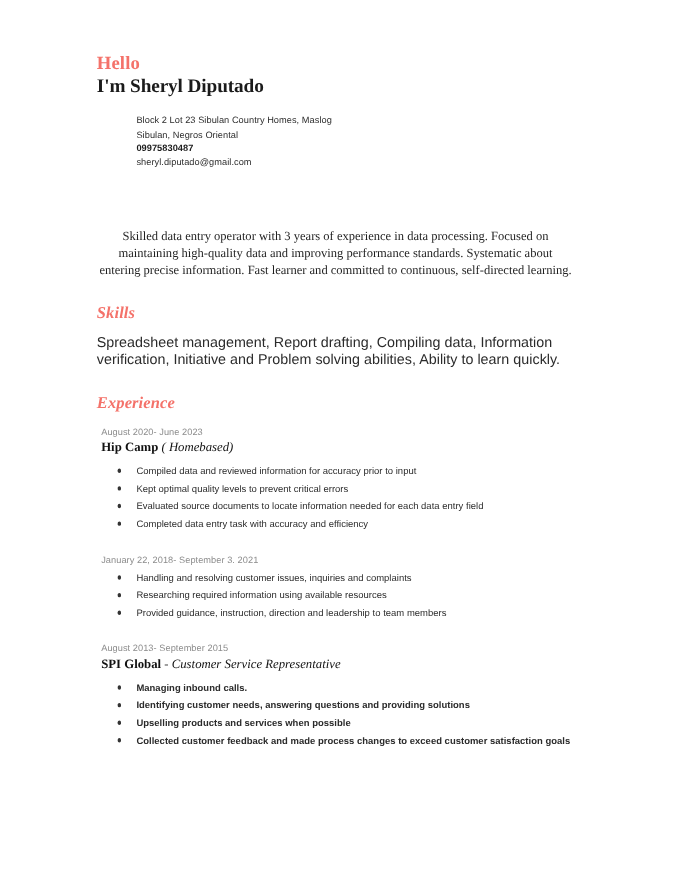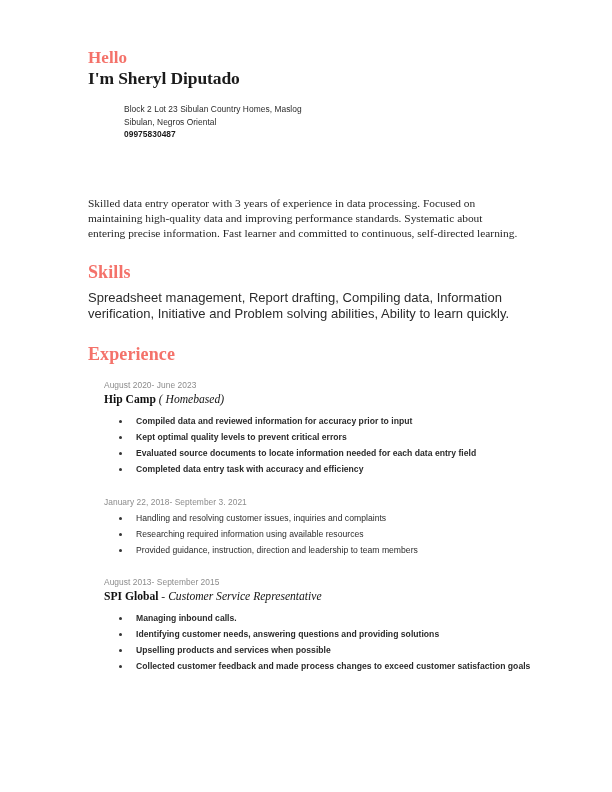--- a/index.html
+++ b/index.html
@@ -60,46 +60,47 @@
   }
 
   
   .summary {
     margin: 55px 0 0 0;
     width: 434px;
     color: #1f1f1f;
     font-family: "Liberation Serif", serif;
     font-size: 11.4px;
     line-height: 15.2px;
-    text-align: left;
+    text-align: center;
   }
 
   
   .section-title {
     color: #f4726a;
     font-family: "Liberation Serif", serif;
     font-weight: bold;
-    font-size: 18px;
+    font-size: 15px;
     line-height: 18px;
     letter-spacing: 0.1px;
+    font-style: italic;
   }
   .skills-title { margin: 22px 0 9px 0; }
   .experience-title { margin: 23px 0 10px 0; }
 
   
   .skills-body {
     width: 438px;
     color: #2b2b2b;
     font-size: 13px;
     line-height: 16px;
     letter-spacing: 0.02px;
   }
 
   
-  .job { margin: 16px; }
+  .job { margin: 4px; }
   .job-2 { margin-top: 19px; }
   .job-3 { margin-top: 18px; }
 
   .job-date {
     color: #8c8c8c;
     font-size: 8.4px;
     line-height: 12px;
     letter-spacing: 0.05px;
     margin-bottom: 2px;
   }
@@ -138,36 +139,37 @@
   ul.bullets li::before {
     content: "";
     position: absolute;
     left: 15px;
     top: 6.3px;
     width: 3.3px;
     height: 3.3px;
     border-radius: 50%;
     background: #333333;
   }
-  .bullets-hip { margin-top: 4px; font-weight: bold; }
+  .bullets-hip { margin-top: 4px; }
   .bullets-ece { margin-top: 5px; }
   .bullets-spi { margin-top: 6px; font-weight: bold; }
 </style>
 </head>
 <body>
 
 <div class="page">
 
   <div>
     <div class="hello">Hello</div>
     <div class="fullname">I'm Sheryl Diputado</div>
     <div class="contact">
       <div class="contact-line">Block 2 Lot 23 Sibulan Country Homes, Maslog</div>
       <div class="contact-line">Sibulan, Negros Oriental</div>
       <div class="contact-line bold">09975830487</div>
+      <div class="contact-line">sheryl.diputado@gmail.com</div>
     </div>
   </div>
 
   <div class="summary">Skilled data entry operator with 3 years of experience in data processing. Focused on maintaining high-quality data and improving performance standards. Systematic about entering precise information. Fast learner and committed to continuous, self-directed learning.</div>
 
   <div class="section-title skills-title">Skills</div>
   <div class="skills-body">Spreadsheet management, Report drafting, Compiling data,  Information verification,  Initiative and Problem solving abilities, Ability to learn quickly.</div>
 
   <div class="section-title experience-title">Experience</div>
 

